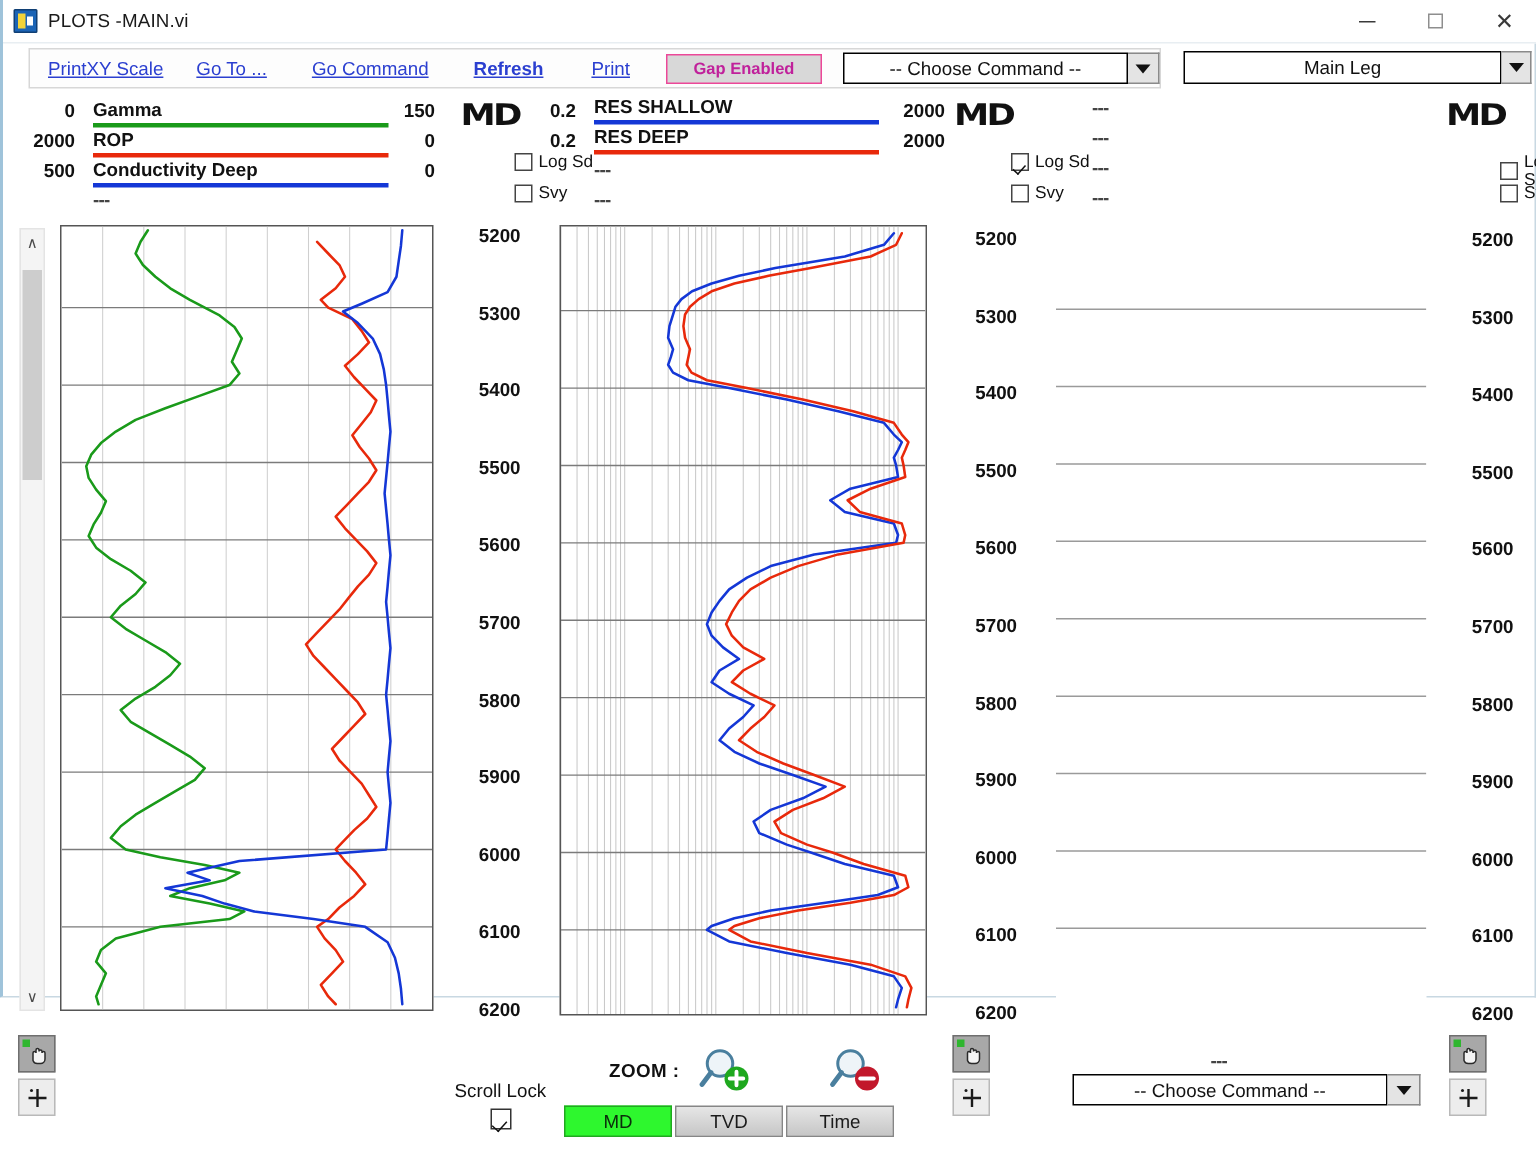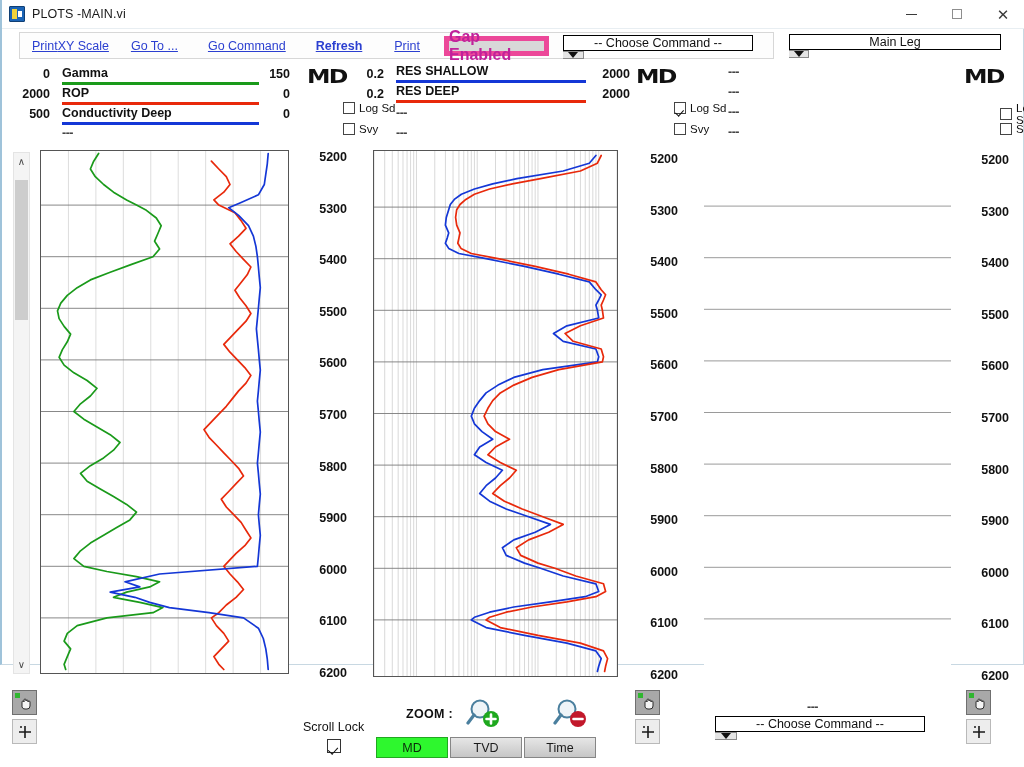--- a/index.html
+++ b/index.html
@@ -72,30 +72,29 @@
   #tb-edit     { margin-left: 12px; }
   #tb-xyscale  { }
   #tb-goto     { margin-left: 22px; }
   #tb-gobottom { margin-left: 30px; }
   #tb-refresh  { margin-left: 30px; font-weight: bold; }
   #tb-print    { margin-left: 32px; }
   #gap-btn {
     margin-left: 24px;
     width: 105px; height: 20px;
     background: #d8d8d8;
-    border: 5px solid #ec4899;
+    border: 1px solid #ec4899;
     color: #c0219b;
-    font-size: 16px; font-weight: 600;
+    font-size: 11px; font-weight: 600;
     display: flex; align-items: center; justify-content: center;
     cursor: pointer;
   }
   .combo {
     display: flex; align-items: stretch; height: 21px;
     cursor: pointer;
-    flex-direction: column;
   }
   .combo .cbox {
     background: #ffffff;
     border: 1px solid #000000;
     display: flex; align-items: center; justify-content: center;
     font-size: 12.5px; color: #111;
   }
   .combo .carrow {
     width: 21px;
     background: #e4e4e4;

